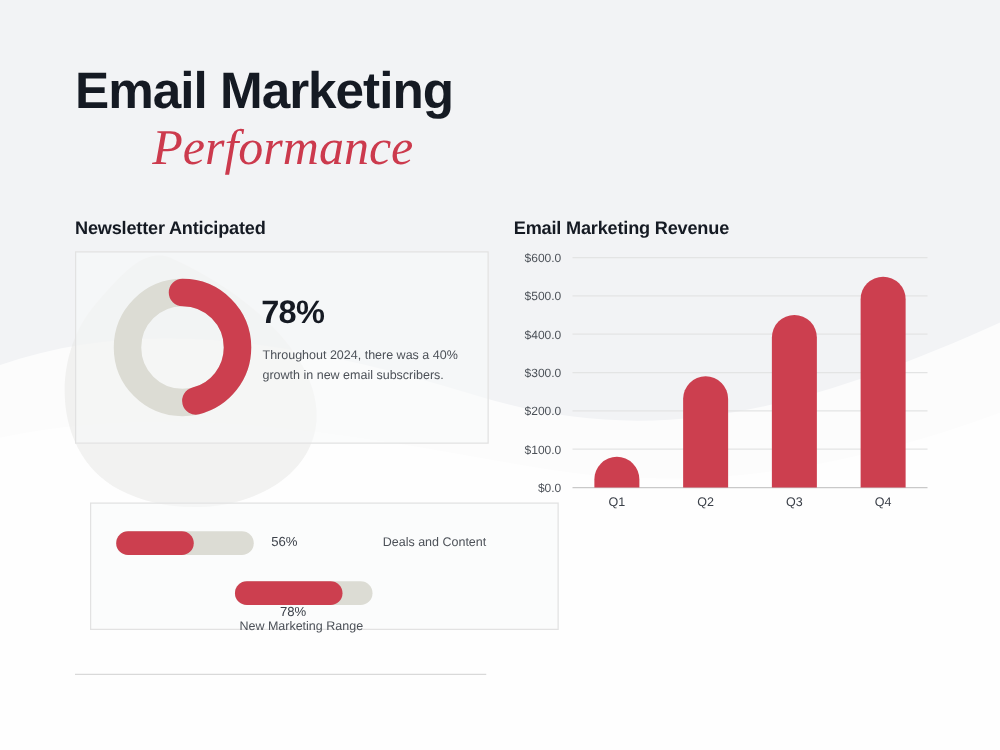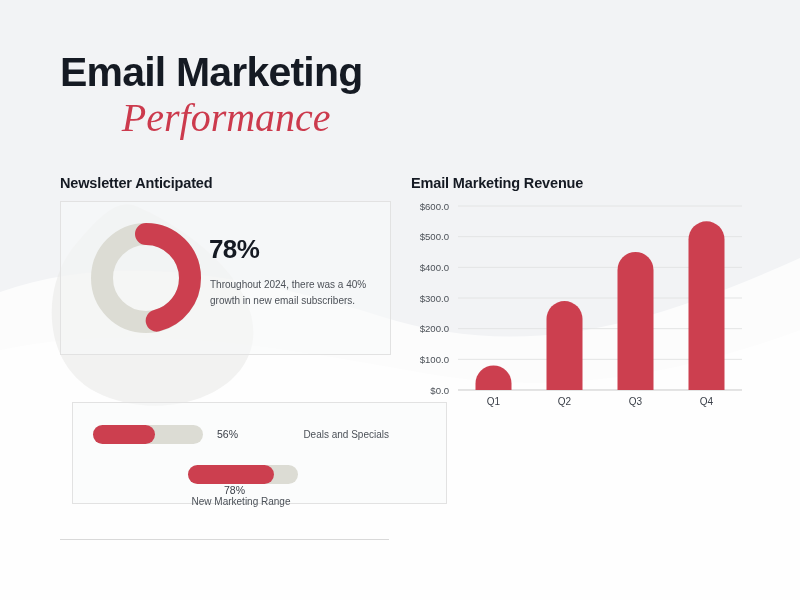--- a/index.html
+++ b/index.html
@@ -218,21 +218,21 @@
   </div>
 
 
   <div class="card" id="card-bars">
 
     <div class="prog-row" id="prog-row-0">
       <div class="prog-track">
         <div class="prog-fill" style="width: 56%;"></div>
       </div>
       <div class="prog-pct">56%</div>
-      <div class="prog-label">Deals and Specials</div>
+      <div class="prog-label">Deals and Content</div>
     </div>
 
     <div class="prog-row" id="prog-row-1">
       <div class="prog-track">
         <div class="prog-fill" style="width: 78%;"></div>
       </div>
       <div class="prog-pct">78%</div>
       <div class="prog-label">New Marketing Range</div>
     </div>
   </div>

